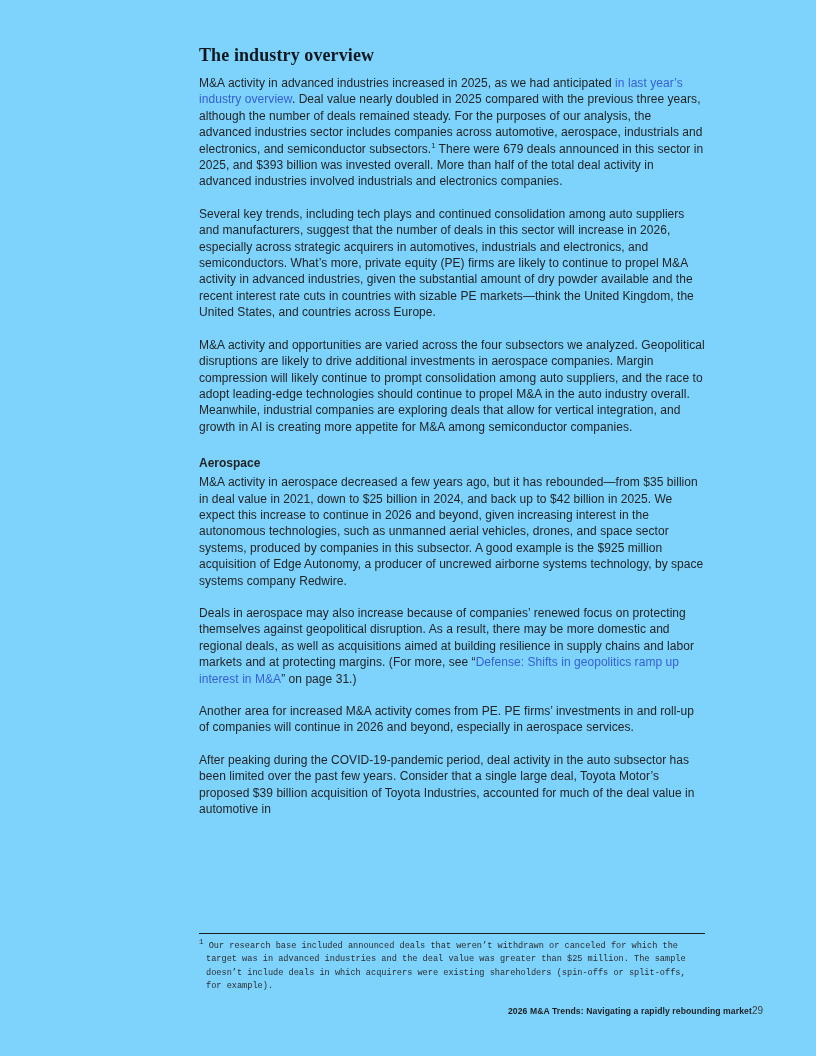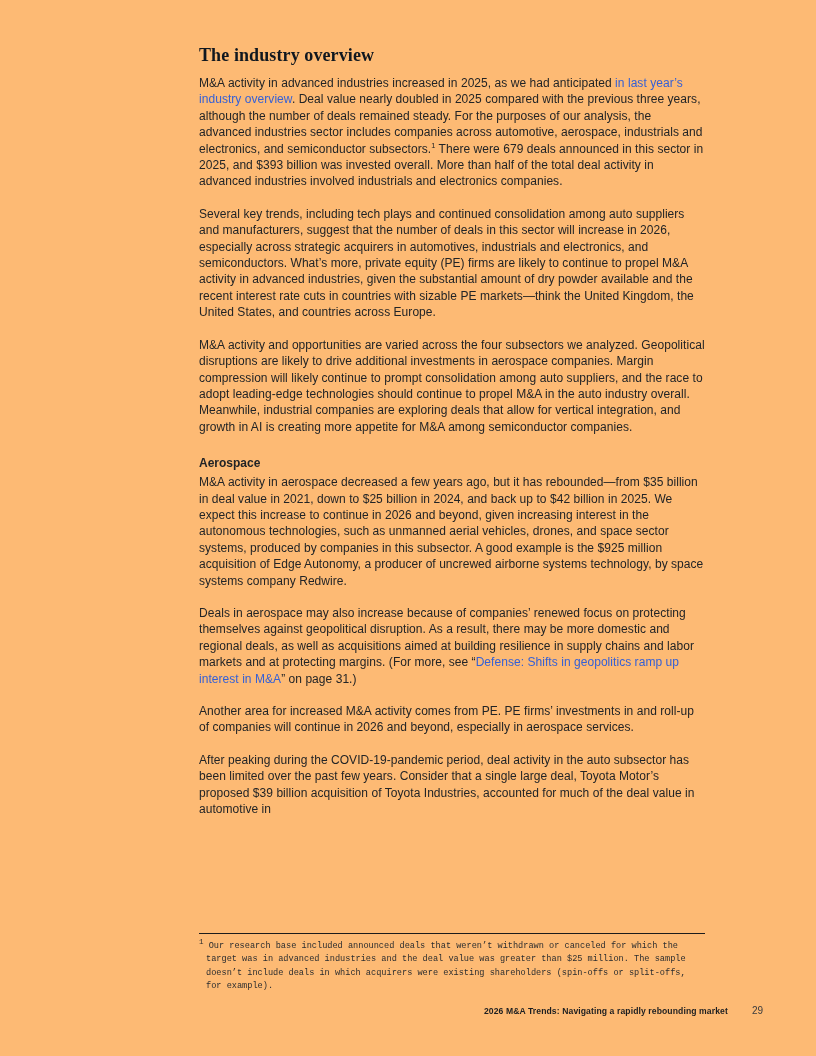--- a/index.html
+++ b/index.html
@@ -1,21 +1,21 @@
 <!DOCTYPE html>
 <html><head>
 <meta charset="utf-8">
 <style>
   * { box-sizing: border-box; margin: 0; padding: 0; }
   html, body { background: #f2f2f2; }
   .page {
     position: relative;
     width: 816px;
     height: 1056px;
-    background: #fdba74;
+    background: #7dd3fc;
     margin: 0 auto;
     overflow: hidden;
     font-family: "Liberation Sans", "DejaVu Sans", sans-serif;
   }
   .content {
     position: absolute;
     left: 199px;
     top: 45px;
     width: 508px;
   }
@@ -73,21 +73,21 @@
     font-family: Liberation Mono, monospace;
   }
   .page-footer {
     position: absolute;
     left: 199px;
     top: 1005px;
     width: 564px;
     display: flex;
     justify-content: flex-end;
     align-items: baseline;
-    gap: 24px;
+    gap: 0;
   }
   .footer-title {
     font-size: 8.6px;
     font-weight: 700;
     color: #1d1f21;
     letter-spacing: 0.1px;
   }
   .footer-pagenum {
     font-size: 10px;
     color: #3a3c3e;

